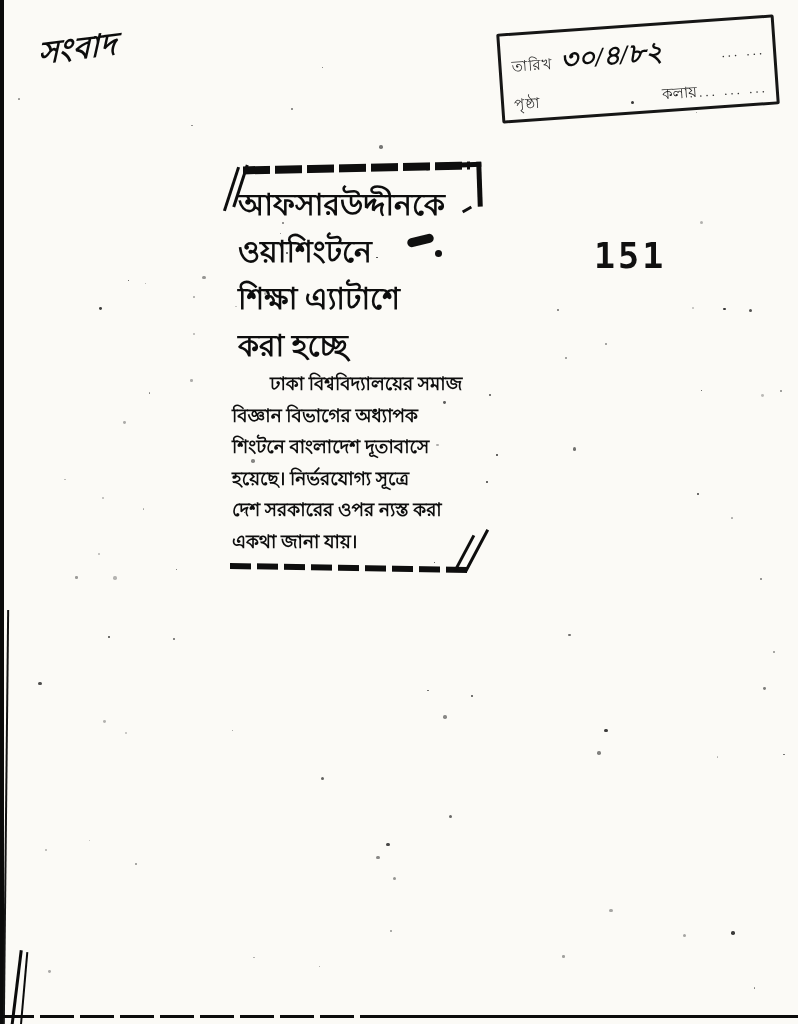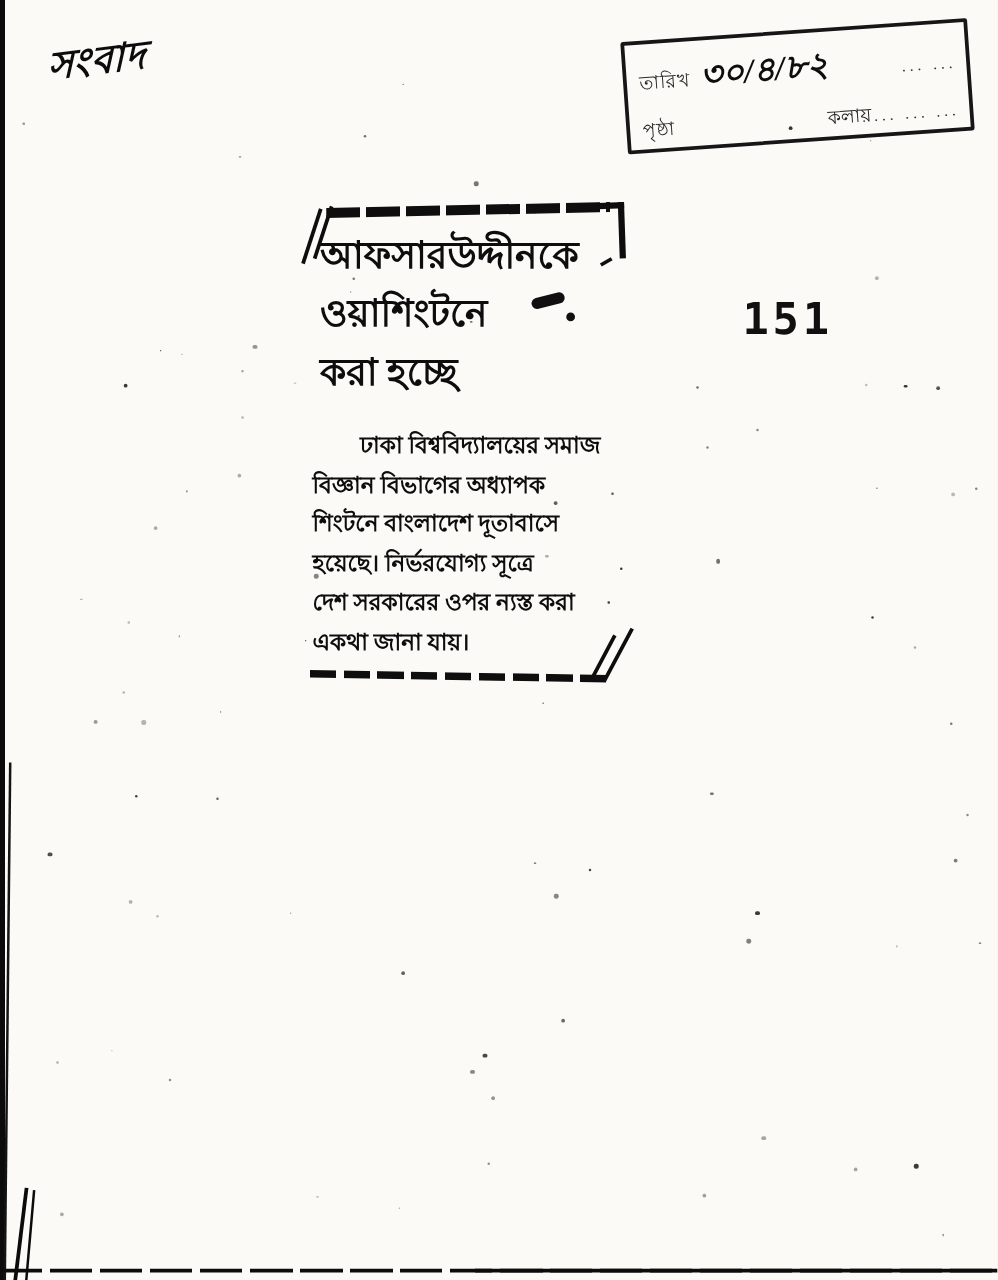--- a/index.html
+++ b/index.html
@@ -43,38 +43,38 @@
   .stamp-col .stamp-dots{margin-left:2px;}
 
   
   .page-number{
     position:absolute;left:594px;top:236px;
     font-family:"DejaVu Sans Mono", monospace;
     font-size:35px;font-weight:bold;letter-spacing:3px;color:#101010;
   }
 
   
-  .clipping{position:absolute;left:248px;top:164px;width:250px;}
+  .clipping{position:absolute;left:230px;top:164px;width:250px;}
   .clip-top-border{
     margin-left:13px;width:227px;height:8px;
     background:repeating-linear-gradient(90deg,#0e0e0e 0 27px,rgba(0,0,0,0) 27px 32px);
     transform:skewY(-1.2deg);
   }
   .clip-slash-tl-a{position:absolute;left:0px;top:2px;width:3px;height:46px;background:#0d0d0d;transform:rotate(18deg);}
   .clip-slash-tl-b{position:absolute;left:9px;top:0px;width:3px;height:44px;background:#0d0d0d;transform:rotate(18deg);}
   .clip-corner-tr{
     position:absolute;right:-2px;top:-2px;width:16px;height:40px;
     border-top:5px solid #0d0d0d;border-right:5px solid #0d0d0d;
     transform:rotate(-2deg);
   }
   .clip-tick-tr{position:absolute;right:8px;top:44px;width:10px;height:3px;background:#101010;transform:rotate(-30deg);}
   .headline{margin:9px 0 0 8px;font-size:30px;font-weight:bold;line-height:47px;white-space:nowrap;}
   .smudge{position:absolute;right:46px;top:72px;width:27px;height:9px;background:#101010;border-radius:5px;transform:rotate(-14deg);}
   .smudge-dot{position:absolute;right:38px;top:86px;width:7px;height:7px;background:#101010;border-radius:50%;}
-  .clip-body{margin:20px 0 0 2px;font-size:18.5px;font-weight:600;line-height:31.5px;white-space:nowrap;}
+  .clip-body{margin:0 0 0 2px;font-size:18.5px;font-weight:600;line-height:31.5px;white-space:nowrap;}
   .clip-body .indent{text-indent:38px;}
   .clip-bottom-border{
     margin-top:7px;width:238px;height:6px;
     background:repeating-linear-gradient(90deg,#0e0e0e 0 21px,rgba(0,0,0,0) 21px 27px);
     transform:skewY(1deg);
   }
   .clip-slash-br-a{position:absolute;right:2px;bottom:-4px;width:3px;height:48px;background:#0d0d0d;transform:rotate(28deg);}
   .clip-slash-br-b{position:absolute;right:14px;bottom:-2px;width:3px;height:40px;background:#0d0d0d;transform:rotate(28deg);}
 
   .noise-dot{position:absolute;background:#111;border-radius:50%;}
@@ -114,20 +114,21 @@
     <div class="clip-slash-tl-b"></div>
     <div class="clip-top-border"></div>
     <div class="clip-corner-tr"></div>
     <div class="clip-tick-tr"></div>
     <div class="smudge"></div>
     <div class="smudge-dot"></div>
 
     <div class="headline">
       <div>আফসারউদ্দীনকে</div>
       <div>ওয়াশিংটনে</div>
+      <div>শিক্ষা এ্যাটাশে</div>
       <div>করা হচ্ছে</div>
     </div>
 
     <div class="clip-body">
       <div class="indent">ঢাকা বিশ্ববিদ্যালয়ের সমাজ</div>
       <div>বিজ্ঞান  বিভাগের   অধ্যাপক</div>
       <div>শিংটনে বাংলাদেশ  দূতাবাসে</div>
       <div>হয়েছে।   নির্ভরযোগ্য   সূত্রে</div>
       <div>দেশ সরকারের ওপর ন্যস্ত করা</div>
       <div>একথা জানা যায়।</div>

